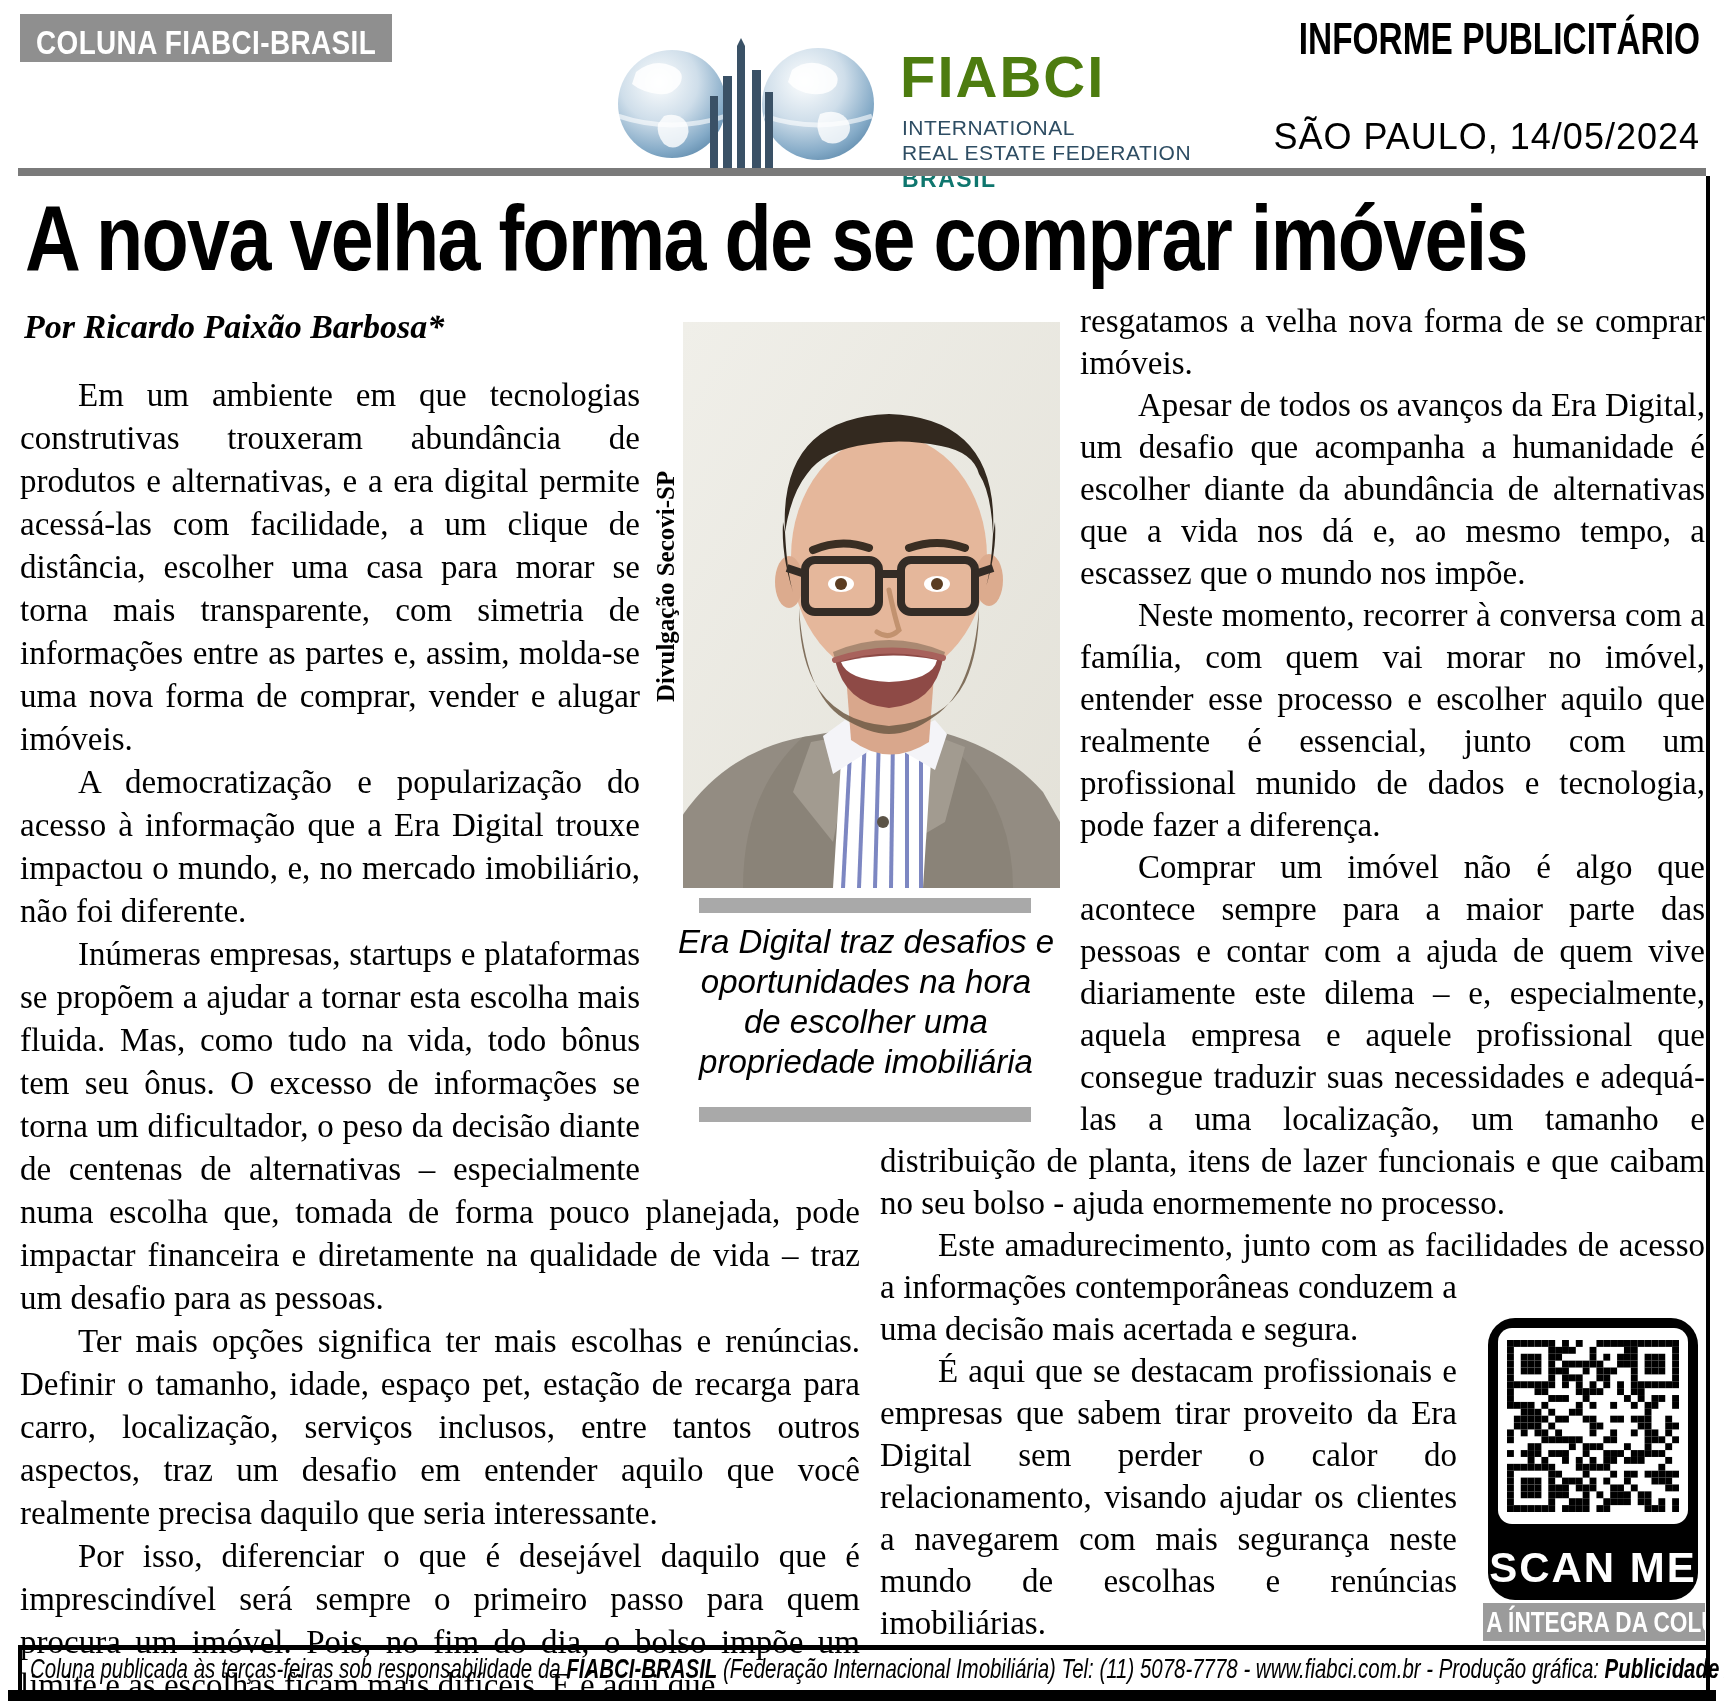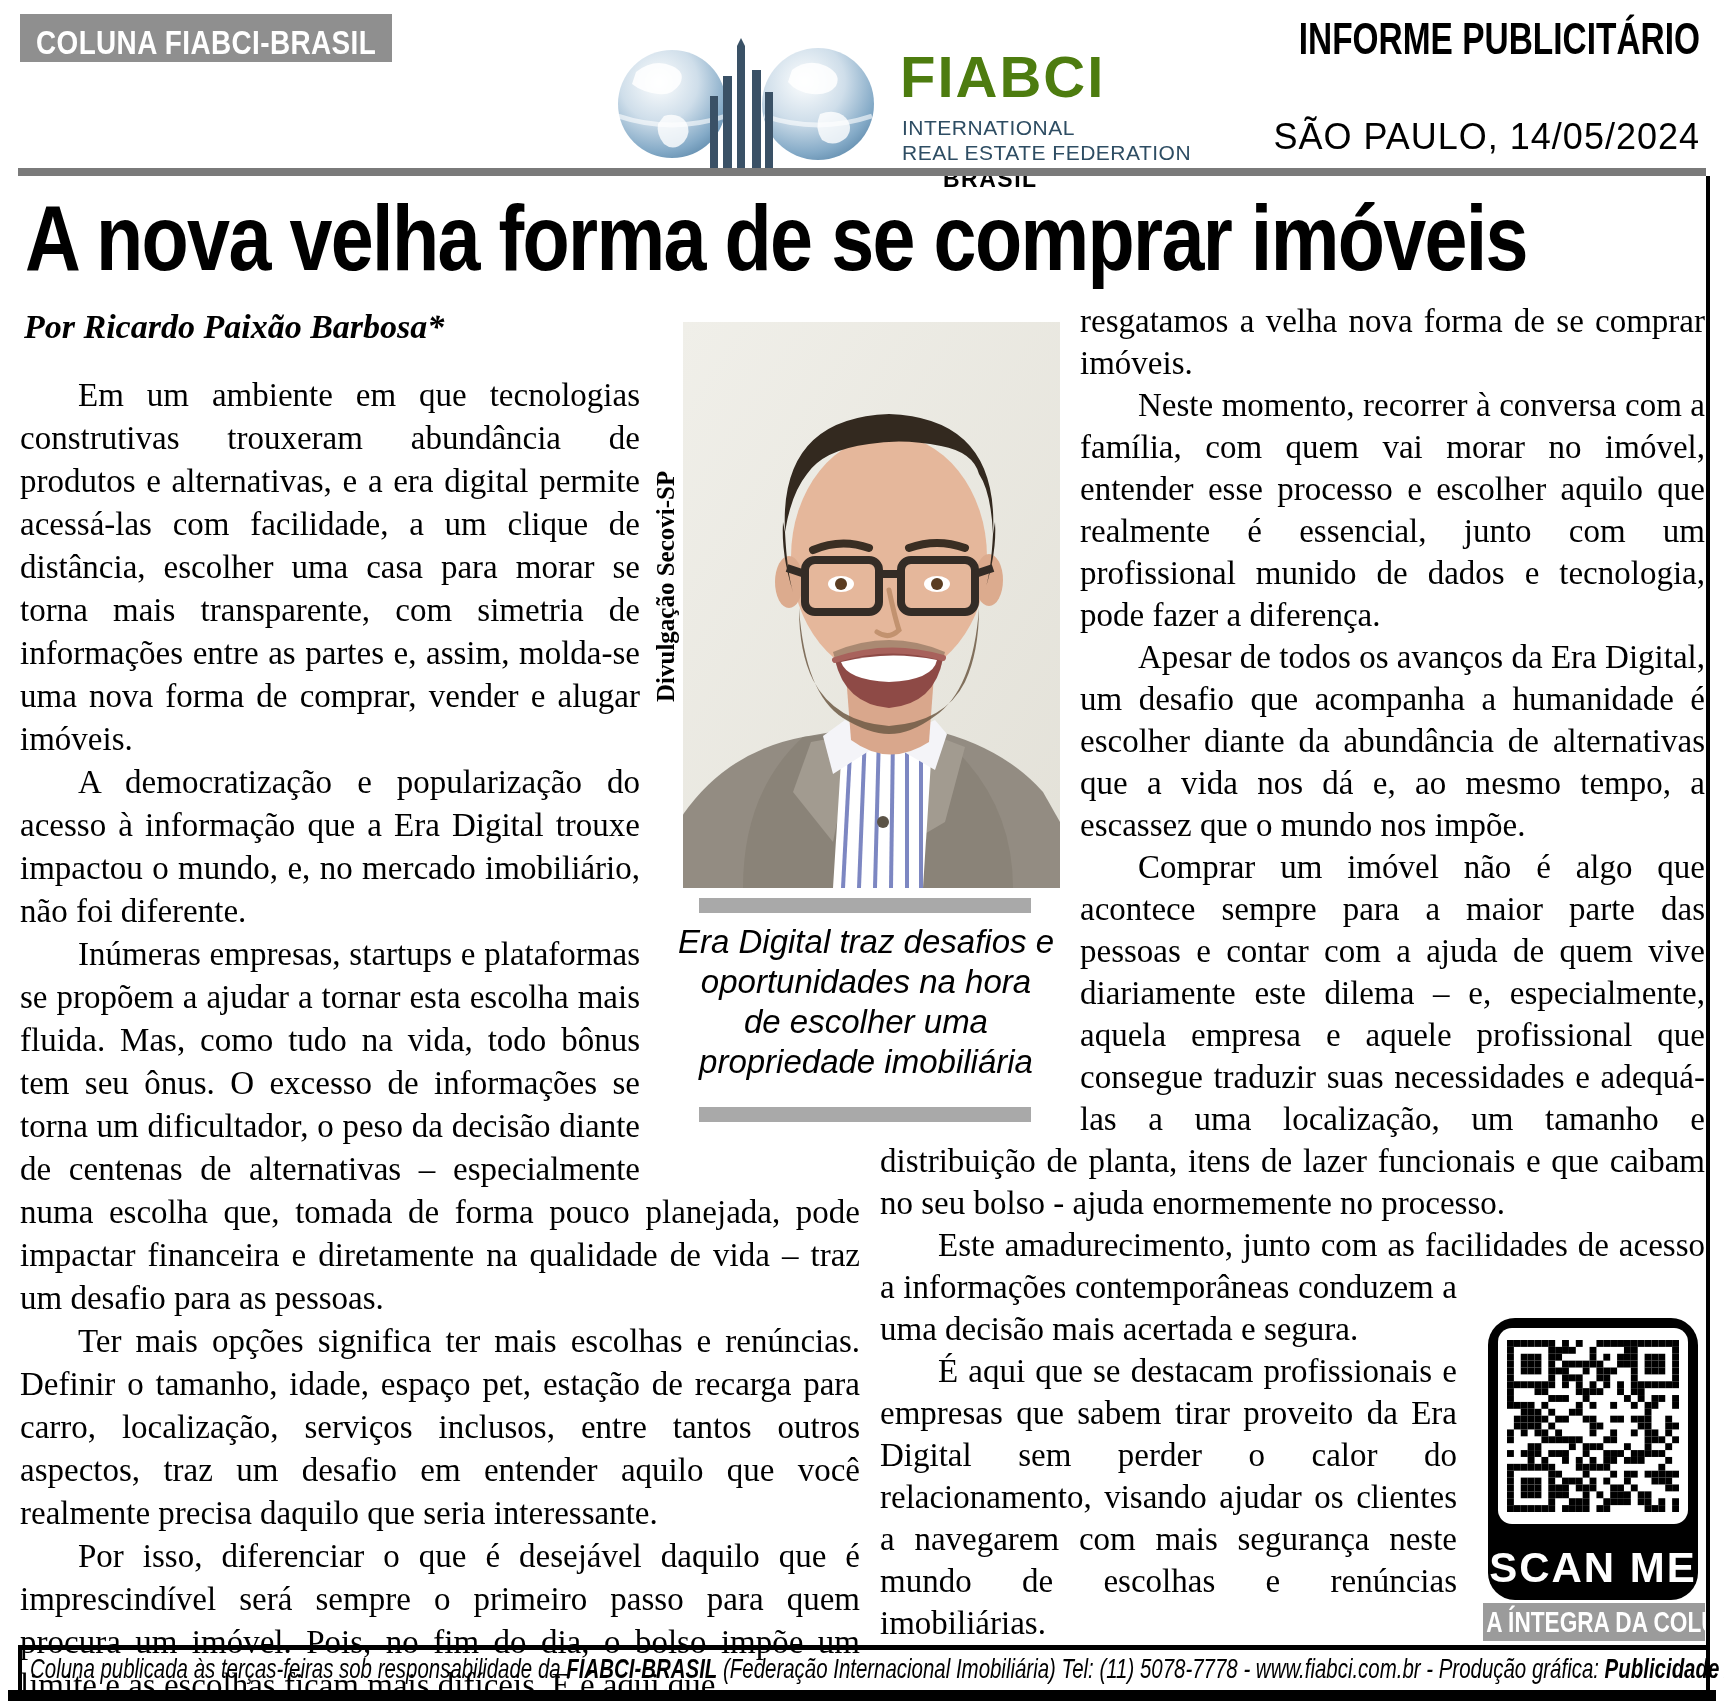--- a/index.html
+++ b/index.html
@@ -13,21 +13,21 @@
   .tag-box span{display:inline-block;color:#fff;font-family:"Liberation Sans",sans-serif;
     font-weight:bold;font-size:34px;white-space:nowrap;transform:scaleX(.82);transform-origin:0 50%;margin-left:16px;letter-spacing:.5px;}
   .advert-label{right:24px;top:14px;font-family:"Liberation Sans",sans-serif;font-weight:bold;font-size:44px;
     white-space:nowrap;transform:scaleX(.76);transform-origin:100% 50%;letter-spacing:0;}
   .dateline{right:24px;top:116px;font-family:"Liberation Sans",sans-serif;font-size:36px;white-space:nowrap;letter-spacing:1px;}
   .logo-globes{left:606px;top:24px;}
   .logo-name{left:900px;top:48px;font-family:"Liberation Sans",sans-serif;font-weight:bold;font-size:58px;
     color:#4d7c0f;letter-spacing:2px;line-height:58px;}
   .logo-line{left:902px;font-family:"Liberation Sans",sans-serif;font-size:21px;color:#2e4d63;letter-spacing:.5px;white-space:nowrap;}
   .logo-l1{top:116px;} .logo-l2{top:141px;}
-  .logo-brasil{left:943px;top:166px;font-family:"Liberation Sans",sans-serif;font-weight:bold;font-size:23px;color:#000000;letter-spacing:1.5px;}
+  .logo-brasil{left:902px;top:166px;font-family:"Liberation Sans",sans-serif;font-weight:bold;font-size:23px;color:#0f766e;letter-spacing:1.5px;}
   .head-rule{left:18px;top:168px;width:1688px;height:8px;background:#7a7a7a;}
   .headline{left:25px;top:190px;font-family:"Liberation Sans",sans-serif;font-weight:bold;font-size:92px;
     white-space:nowrap;letter-spacing:-2px;transform:scaleX(.84);transform-origin:0 0;line-height:96px;}
   
   .colA{left:20px;top:300px;width:840px;font-size:33px;line-height:43px;text-align:justify;}
   .colB{left:880px;top:300px;width:825px;font-size:33px;line-height:42px;text-align:justify;}
   .spacerA{float:right;width:220px;height:862px;}
   .spacerB-left{float:left;width:200px;height:840px;}
   .rspacer1{float:right;width:1px;margin-right:-1px;height:1002px;}
   .rspacer2{float:right;clear:right;width:248px;height:350px;}
@@ -117,22 +117,22 @@
     <p class="para indent">Inúmeras empresas, startups e plataformas se propõem a ajudar a tornar esta escolha mais fluida. Mas, como tudo na vida, todo bônus tem seu ônus. O excesso de informações se torna um dificultador, o peso da decisão diante de centenas de alternativas – especialmente numa escolha que, tomada de forma pouco planejada, pode impactar financeira e diretamente na qualidade de vida – traz um desafio para as pessoas.</p>
     <p class="para indent">Ter mais opções significa ter mais escolhas e renúncias. Definir o tamanho, idade, espaço pet, estação de recarga para carro, localização, serviços inclusos, entre tantos outros aspectos, traz um desafio em entender aquilo que você realmente precisa daquilo que seria interessante.</p>
     <p class="para indent">Por isso, diferenciar o que é desejável daquilo que é imprescindível será sempre o primeiro passo para quem procura um imóvel. Pois, no fim do dia, o bolso impõe um limite e as escolhas ficam mais difíceis. E é aqui que</p>
   </div>
 
 <div class="abs colB">
   <div class="spacerB-left"></div>
   <div class="rspacer1"></div>
   <div class="rspacer2"></div>
 <p class="para">resgatamos a velha nova forma de se comprar imóveis.</p>
+    <p class="para indent">Apesar de todos os avanços da Era Digital, um desafio que acompanha a humanidade é escolher diante da abundância de alternativas que a vida nos dá e, ao mesmo tempo, a escassez que o mundo nos impõe.</p>
     <p class="para indent">Neste momento, recorrer à conversa com a família, com quem vai morar no imóvel, entender esse processo e escolher aquilo que realmente é essencial, junto com um profissional munido de dados e tecnologia, pode fazer a diferença.</p>
-    <p class="para indent">Apesar de todos os avanços da Era Digital, um desafio que acompanha a humanidade é escolher diante da abundância de alternativas que a vida nos dá e, ao mesmo tempo, a escassez que o mundo nos impõe.</p>
     <p class="para indent">Comprar um imóvel não é algo que acontece sempre para a maior parte das pessoas e contar com a ajuda de quem vive diariamente este dilema – e, especialmente, aquela empresa e aquele profissional que consegue traduzir suas necessidades e adequá-las a uma localização, um tamanho e distribuição de planta, itens de lazer funcionais e que caibam no seu bolso - ajuda enormemente no processo.</p>
     <p class="para indent">Este amadurecimento, junto com as facilidades de acesso a informações contemporâneas conduzem a uma decisão mais acertada e segura.</p>
     <p class="para indent">É aqui que se destacam profissionais e empresas que sabem tirar proveito da Era Digital sem perder o calor do relacionamento, visando ajudar os clientes a navegarem com mais segurança neste mundo de escolhas e renúncias imobiliárias.</p>
   </div>
 
 <div class="abs photo">
   <svg width="377" height="566" viewBox="0 0 377 566">
     <defs>
       <linearGradient id="bgv" x1="0" y1="0" x2="1" y2="1">
         <stop offset="0%" stop-color="#f0efe9"></stop>

